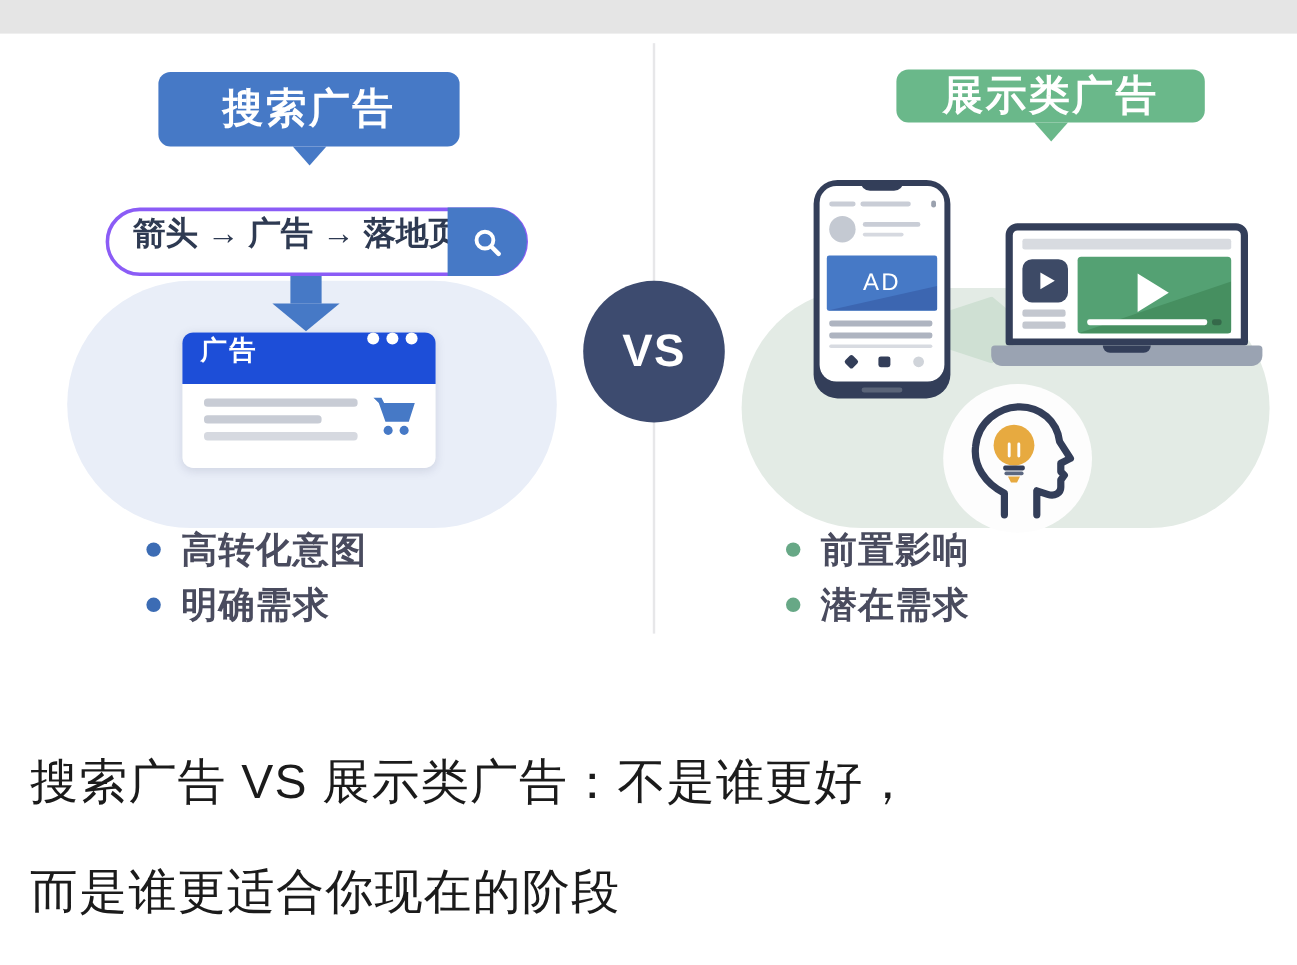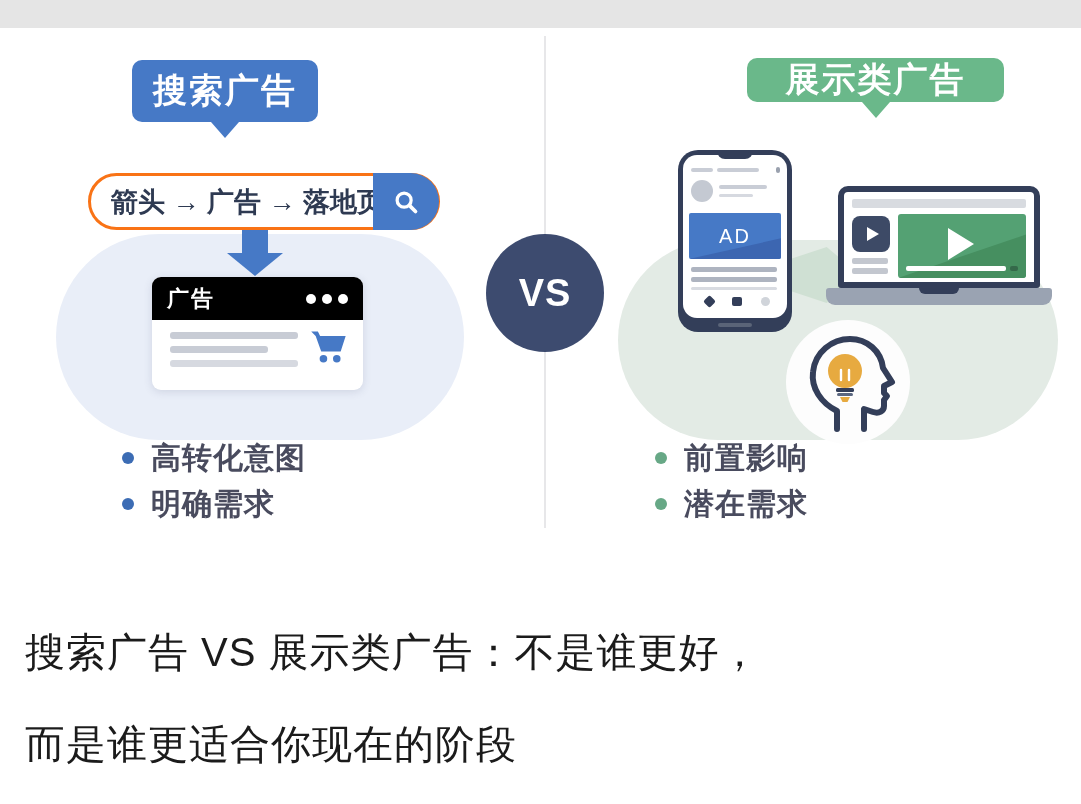--- a/index.html
+++ b/index.html
@@ -12,46 +12,46 @@
   
   .divider{position:absolute;left:544px;top:36px;width:2px;height:492px;background:#e7e7e9;z-index:0;}
 
   
   .cloud-left{position:absolute;left:56px;top:234px;width:408px;height:206px;background:#e9eef8;border-radius:110px;z-index:1;}
   .cloud-right{position:absolute;left:618px;top:240px;width:440px;height:200px;background:#e3ebe5;border-radius:100px;z-index:1;}
 
   
   .banner{position:absolute;display:flex;align-items:center;justify-content:center;
           color:#fff;font-weight:bold;font-size:34px;letter-spacing:2px;border-radius:10px;z-index:2;}
-  .banner-blue{left:132px;top:60px;width:186px;height:62px;background:#4679c6;}
+  .banner-blue{left:132px;top:60px;width:251px;height:62px;background:#4679c6;}
   .banner-green{left:735px;top:58px;width:257px;height:44px;background:#6ab88a;margin-left:12px;}
   .banner::after{content:"";position:absolute;top:100%;left:50%;transform:translateX(-50%);
           width:0;height:0;border:14px solid transparent;border-bottom:none;}
   .banner-blue::after{border-top:16px solid #4679c6;}
   .banner-green::after{border-top:16px solid #6ab88a;}
 
   
   .search-pill{position:absolute;left:88px;top:173px;width:352px;height:57px;background:#fff;
-          border:3px solid #f97316;border-radius:30px;box-sizing:border-box;z-index:2;
-          display:flex;align-items:center;}
+          border:3px solid #8b5cf6;border-radius:30px;box-sizing:border-box;z-index:2;
+          display:flex;align-items:flex-start;}
   .search-query{font-size:27px;font-weight:bold;color:#2e3a52;padding-left:20px;white-space:nowrap;}
   .search-btn{position:absolute;right:-2px;top:-3px;bottom:-3px;width:66px;background:#4679c6;
           border-radius:0 30px 30px 0;display:flex;align-items:center;justify-content:center;}
 
   
   .down-arrow{position:absolute;left:227px;top:230px;width:56px;height:46px;z-index:2;}
   .down-arrow .stem{position:absolute;left:15px;top:0;width:26px;height:23px;background:#4679c6;}
   .down-arrow .head{position:absolute;left:0;top:23px;width:0;height:0;
           border-left:28px solid transparent;border-right:28px solid transparent;border-top:23px solid #4679c6;}
 
   
   .ad-card{position:absolute;left:152px;top:277px;width:211px;height:113px;background:#fff;
           border-radius:9px;box-shadow:0 2px 8px rgba(60,70,110,.15);z-index:2;}
-  .ad-card-header{height:43px;background:#000000;border-radius:9px 9px 0 0;display:flex;
-          align-items:center;justify-content:space-between;padding:0 15px;}
+  .ad-card-header{height:43px;background:#1d4ed8;border-radius:9px 9px 0 0;display:flex;
+          justify-content:space-between;padding:0 15px;}
   .ad-card-title{color:#fff;font-size:22px;font-weight:bold;letter-spacing:2px;}
   .menu-dots{display:flex;gap:6px;}
   .menu-dots i{width:10px;height:10px;border-radius:50%;background:#fff;}
   .ad-card-body{position:relative;height:70px;}
   .ad-line{position:absolute;left:18px;height:7px;border-radius:3px;background:#c8ccd5;}
   .ad-line.l1{top:12px;width:128px;}
   .ad-line.l2{top:26px;width:98px;}
   .ad-line.l3{top:40px;width:128px;background:#d6d9e0;}
   .cart{position:absolute;right:14px;top:8px;}
 

